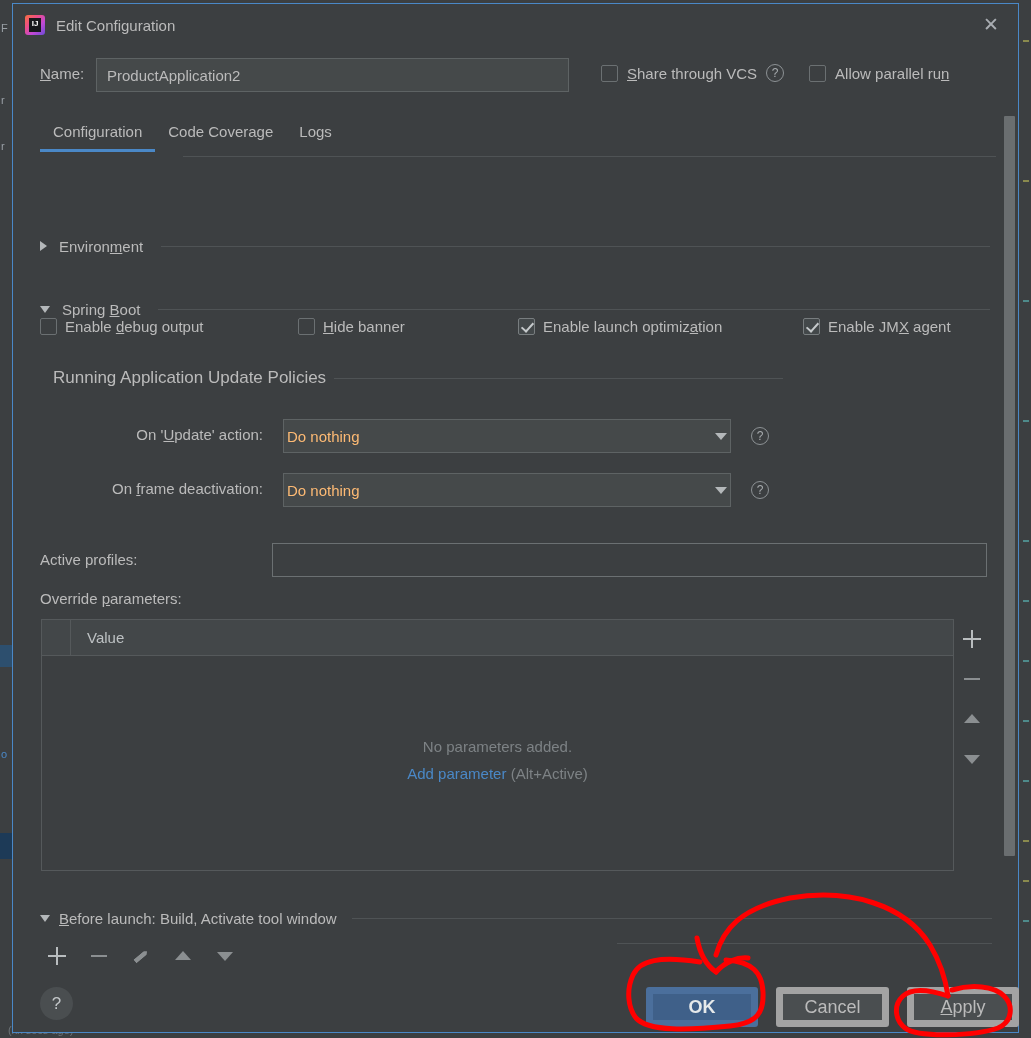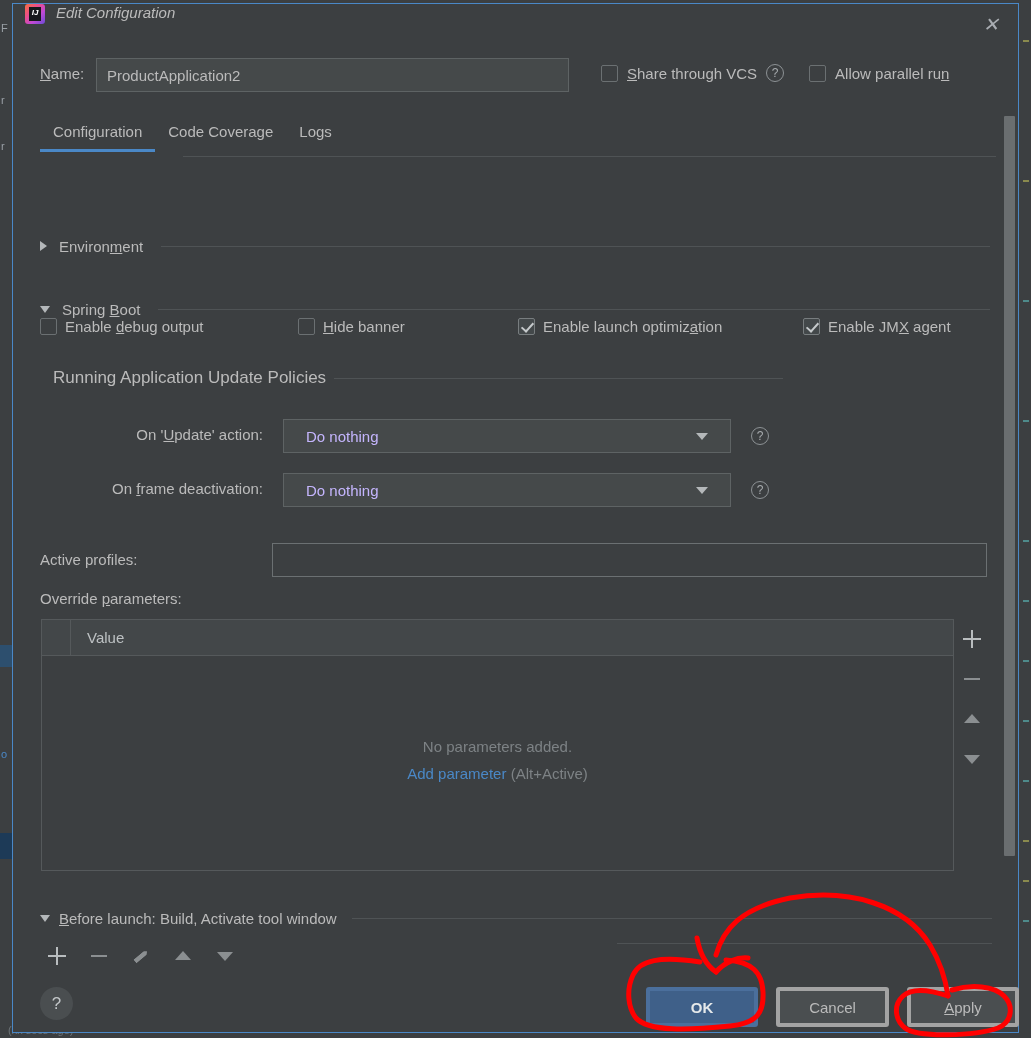--- a/index.html
+++ b/index.html
@@ -46,23 +46,22 @@
     position: absolute;
     left: 12px; top: 3px;
     width: 1007px; height: 1030px;
     background: #3c3f41;
     border: 1px solid #4a88c7;
     box-sizing: border-box;
   }
   .titlebar {
     position: relative;
     height: 42px;
-    display: flex; 
+    display: flex; align-items: center;
     padding-left: 12px;
-    font-style: italic;
   }
   .ij-logo {
     width: 20px; height: 20px; position: relative; flex: 0 0 auto;
     border-radius: 3px;
     background: linear-gradient(135deg,#f9703e 0%, #ec4d8a 35%, #c049d6 65%, #6a4bd6 100%);
   }
   .ij-logo::after {
     content: "";
     position: absolute; left: 4px; top: 3px; width: 12px; height: 14px;
     background: #17181c;
@@ -200,21 +199,21 @@
   .sub-rule { flex: 1 1 auto; height: 1px; background: #4f5355; margin-left: 8px; }
 
   .policy-row { position: absolute; left: 0; width: 950px; height: 34px; }
   .policy-label { position: absolute; color: #bbbbbb; font-size: 15px; top: 7px; text-align: right; }
   .policy-label u { text-decoration: underline; }
   .combo {
     position: absolute; left: 270px; top: 0;
     width: 448px; height: 34px; box-sizing: border-box;
     background: #45494a; border: 1px solid #5e6364;
     display: flex; align-items: center; justify-content: space-between;
-    padding: 0 22px; color: #c4b5fd; font-size: 15px;
+    padding: 0 3px; color: #fdba74; font-size: 15px;
     cursor: pointer;
   }
   .combo .caret {
     width: 0; height: 0;
     border-top: 7px solid #b4b8ba; border-left: 6px solid transparent; border-right: 6px solid transparent;
   }
   .policy-help { position: absolute; left: 738px; top: 8px; }
 
   .profiles-row { position: absolute; left: 27px; top: 385px; width: 950px; height: 34px; }
   .profiles-label { position: absolute; left: 0; top: 8px; color: #bbbbbb; font-size: 15px; }
@@ -317,23 +316,23 @@
   .help-btn {
     position: absolute; left: 27px; top: 983px;
     width: 33px; height: 33px; border-radius: 50%;
     background: #4a4e50;
     color: #c3c7c9; font-size: 17px; line-height: 33px; text-align: center;
     cursor: pointer;
   }
   .btn {
     position: absolute; height: 40px;
     box-sizing: border-box;
-    border: 4px solid #a3a3a3;
+    border: 7px solid #a3a3a3;
     background: #4a4e50;
-    color: #bbbbbb; font-size: 15px;
+    color: #bbbbbb; font-size: 18px;
     display: flex; align-items: center; justify-content: center;
     border-radius: 3px; cursor: pointer;
   }
   .btn.primary { background: #3f6089; border-color: #4b6f9c; color: #e6e9ea; font-weight: 700; }
   .btn u { text-decoration: underline; }
   #ok-button { left: 633px; top: 983px; width: 112px; }
   #cancel-button { left: 763px; top: 983px; width: 113px; }
   #apply-button { left: 894px; top: 983px; width: 112px; }
 
   

